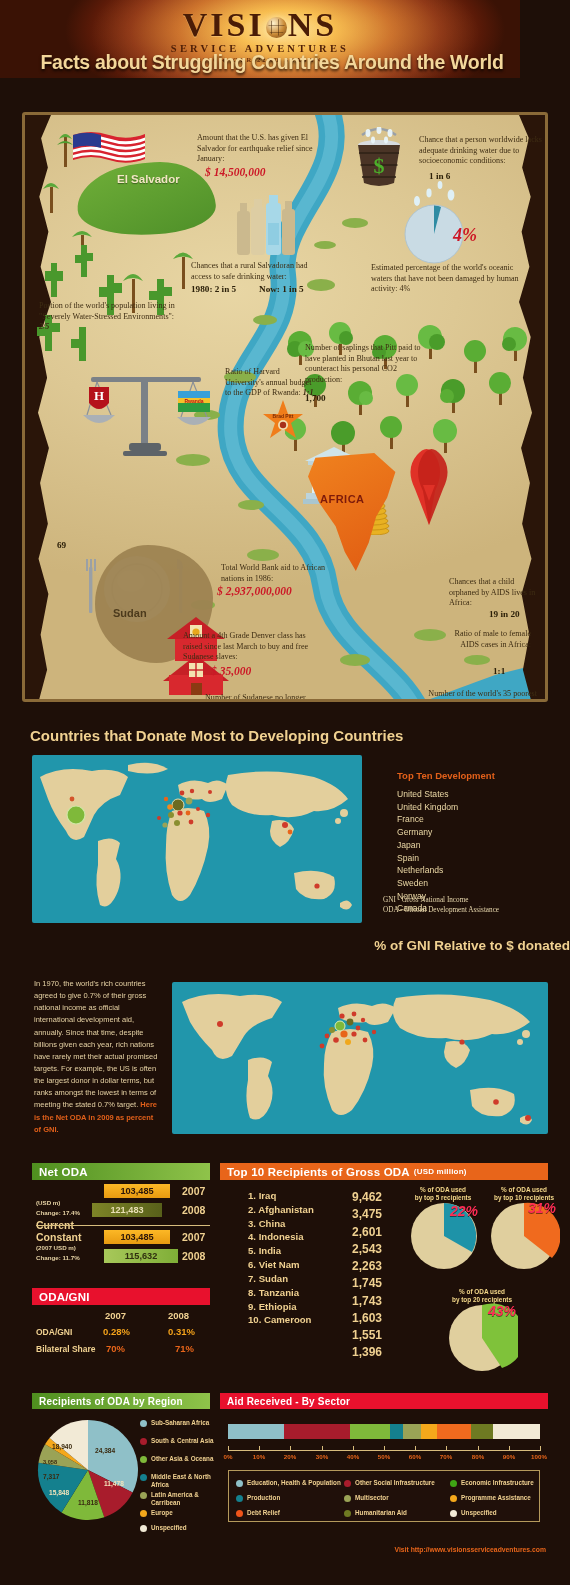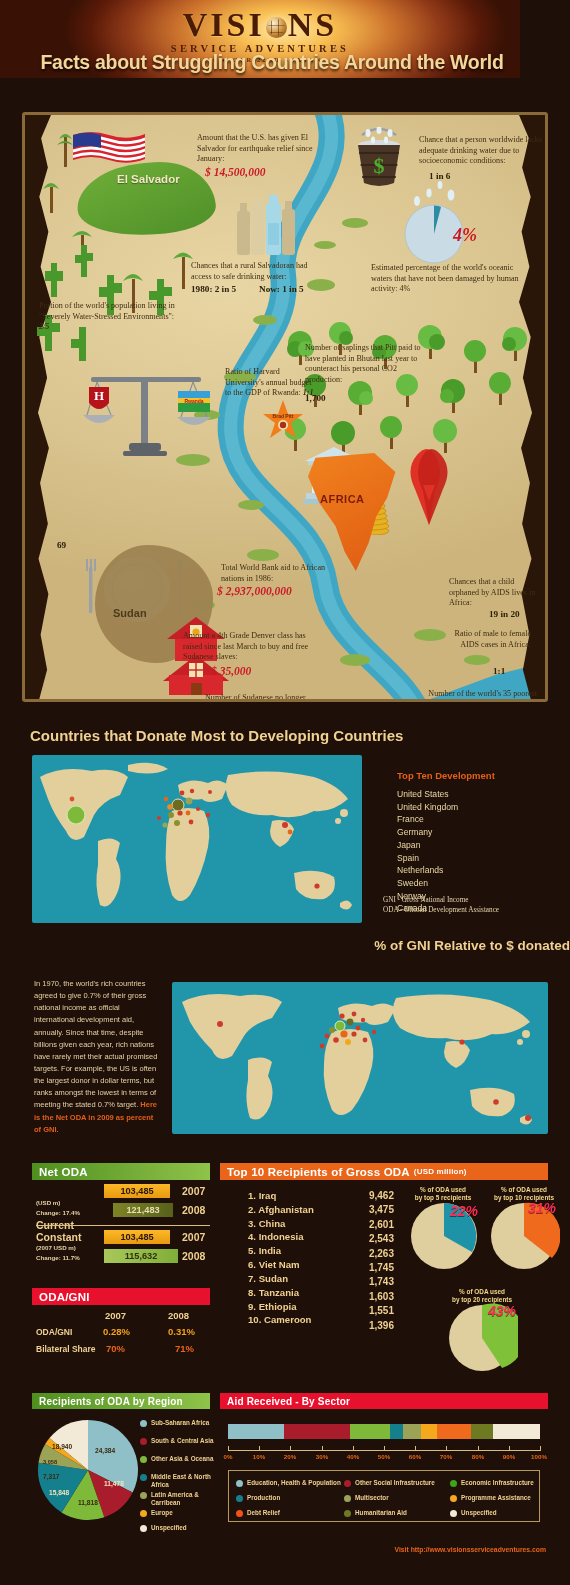--- a/index.html
+++ b/index.html
@@ -259,22 +259,22 @@
   .gni-val { position: absolute; font-size: 9.5px; font-weight: bold; color: #f5a31b; }
   .gni-val.r { color: #e8651a; }
 
   .rec-list {
     position: absolute; left: 248px; top: 1189px;
     font-size: 9.6px; font-weight: bold; color: #f0d191;
     line-height: 1.44;
   }
   .rec-vals {
     position: absolute; left: 352px; top: 1189px;
-    font-size: 10px; font-weight: bold; color: #f0d191;
-    line-height: 1.44; text-align: right; width: 42px;
+    font-size: 12px; font-weight: bold; color: #f0d191;
+    line-height: 1.44; width: 42px;
   }
 
   .pie-cap {
     position: absolute; text-align: center;
     font-size: 6.4px; font-weight: bold; color: #f5d98a;
     line-height: 1.3;
   }
   .pie-pct {
     position: absolute;
     font-size: 14px; font-weight: bold; font-style: italic;
@@ -752,21 +752,21 @@
 
 <div class="band band-netoda">
     <span>Net ODA</span>
   </div>
 
 <div class="rowlabel" style="left:36px;top:1219px">Current</div>
 <div class="rowsub" style="left:36px;top:1199px">(USD m)</div>
 <div class="rowsub" style="left:36px;top:1209px">Change: 17.4%</div>
 <div class="barv bar-orange" style="left:104px;top:1184px;width:66px">103,485</div>
 <div class="yr" style="left:182px;top:1185px">2007</div>
-<div class="barv bar-olive" style="left:113px;top:1203px;width:60px">121,483</div>
+<div class="barv bar-olive" style="left:92px;top:1203px;width:70px">121,483</div>
 <div class="yr" style="left:182px;top:1204px">2008</div>
 
 <div class="divline" style="left:36px;top:1225px;width:174px"></div>
 
 <div class="rowlabel" style="left:36px;top:1231px">Constant</div>
 <div class="rowsub" style="left:36px;top:1244px">(2007 USD m)</div>
 <div class="rowsub" style="left:36px;top:1254px">Change: 11.7%</div>
 <div class="barv bar-orange" style="left:104px;top:1230px;width:66px">103,485</div>
 <div class="yr" style="left:182px;top:1231px">2007</div>
 <div class="barv bar-green" style="left:104px;top:1249px;width:74px">115,632</div>

